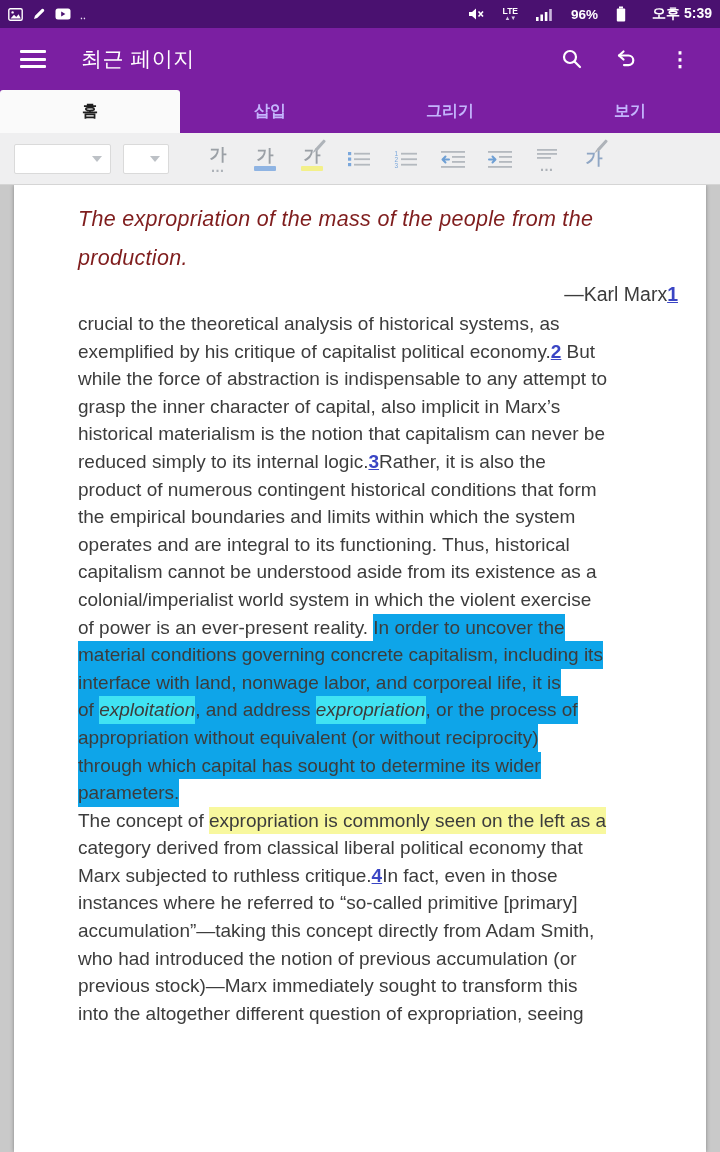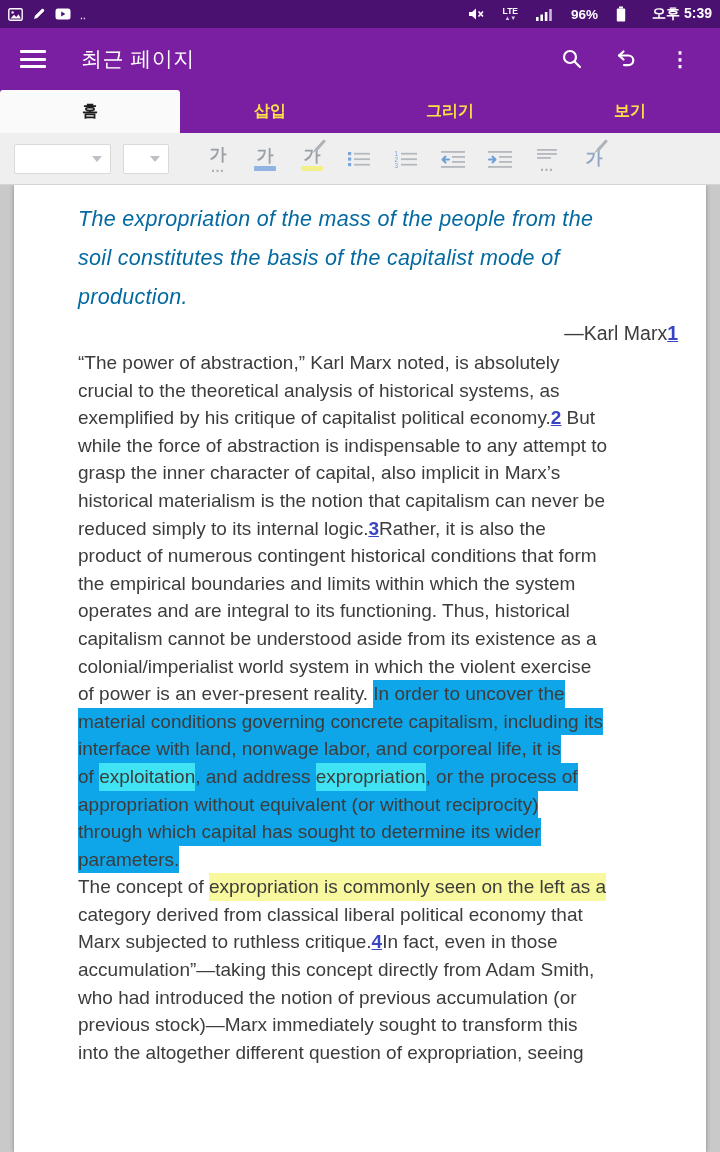--- a/index.html
+++ b/index.html
@@ -20,21 +20,21 @@
   .app-bar { height:62px; background:#7B1FA2; display:flex; align-items:center; padding:0 20px; color:#fff; flex:0 0 auto;justify-content:flex-end; }
   .hamburger { width:26px; height:18px; display:flex; flex-direction:column; justify-content:space-between; cursor:pointer; background:none; border:none; padding:0; }
   .hamburger span { display:block; height:3px; background:#fff; border-radius:1px; }
   .app-title { font-size:21px; font-weight:500; margin-left:35px; letter-spacing:.5px; }
   .app-actions { margin-left:auto; display:flex; align-items:center; gap:14px; }
   .icon-btn { background:none; border:none; width:40px; height:40px; display:flex; align-items:center; justify-content:center; padding:0; cursor:pointer; }
   .overflow-dots { color:#fff; font-size:20px; font-weight:bold; line-height:1; letter-spacing:0; }
 
   
   .tab-bar { height:43px; background:#7B1FA2; display:flex; flex:0 0 auto; }
-  .tab { flex:1 1 0; display:flex; align-items:center; justify-content:center; color:#fde047; font-size:16px; font-weight:bold; cursor:pointer; }
+  .tab { flex:1 1 0; display:flex; align-items:center; justify-content:center; color:#c4b5fd; font-size:16px; font-weight:bold; cursor:pointer; }
   .tab.active { background:#FAFAFA; color:#1e1e1e; border-radius:3px 3px 0 0; }
 
   
   .toolbar { height:52px; background:#EFEFF0; border-bottom:1px solid #D5D5D5; display:flex; align-items:center; padding:0 14px; flex:0 0 auto; }
   .dd { background:#fff; border:1px solid #DADADA; height:30px; border-radius:2px; display:flex; align-items:center; justify-content:flex-end; padding-right:8px; cursor:pointer; }
   .dd-font { width:97px; margin-right:12px; }
   .dd-size { width:46px; margin-right:22px; }
   .dd-arrow { width:0; height:0; border-left:5px solid transparent; border-right:5px solid transparent; border-top:6px solid #BDC1C6; }
   .tb-btn { background:none; border:none; width:40px; height:42px; display:flex; flex-direction:column; align-items:center; justify-content:center; gap:2px; padding:0; margin-left:7px; cursor:pointer; position:relative; }
   .ga { font-size:17px; color:#9BA0A6; font-weight:bold; line-height:1; }
@@ -42,26 +42,26 @@
   .ubar { width:22px; height:5px; border-radius:1px; }
   .ubar.blue { background:#8FB4E3; }
   .ubar.yellow { background:#F3F08A; }
   .tri-dots { color:#ADB2B8; font-size:14px; line-height:4px; letter-spacing:1px; font-weight:bold; height:6px; }
   .pen-overlay { position:absolute; top:6px; right:5px; width:14px; height:2.5px; background:#AEB3B9; transform:rotate(-48deg); border-radius:1px; }
   .pen-overlay:after { content:""; position:absolute; left:-4px; top:-0.5px; border-top:1.8px solid transparent; border-bottom:1.8px solid transparent; border-right:4px solid #AEB3B9; }
 
   
   .doc-area { flex:1 1 auto; background:#C9C9C9; padding:0 14px; overflow:hidden; }
   .page { background:#fff; height:100%; box-shadow:0 0 4px rgba(0,0,0,.35); padding:15px 16px 0 64px; overflow:hidden; }
-  .quote-line { font-style:italic; font-size:21.5px; line-height:39px; color:#0369a1; letter-spacing:.3px; white-space:nowrap; }
+  .quote-line { font-style:italic; font-size:21.5px; line-height:39px; color:#7f1d1d; letter-spacing:.3px; white-space:nowrap; }
   .attribution { text-align:right; font-size:19.5px; line-height:32px; color:#3C3C3C; padding-right:12px; }
   .body-line { font-size:19px; line-height:27.6px; height:27.6px; color:#3C3C3C; white-space:nowrap; }
   .body-line span { display:inline-block; white-space:pre; vertical-align:top; }
   .fn { color:#3A45C4; font-weight:bold; text-decoration:underline; cursor:pointer; }
-  .it { }
+  .it { font-style:italic; }
   .hl-pink { background:#0ea5e9; }
   .hl-cyan { background:#40E3F3; }
   .hl-yellow { background:#F8F89E; }
 </style>
 </head>
 <body>
 
 <div class="screen">
 
   <div class="status-bar">
@@ -217,28 +217,26 @@
     <button class="tb-btn">
       <span class="pen-overlay"></span>
       <span class="ga ga-blue">가</span>
     </button>
   </div>
 
   <div class="doc-area">
     <div class="page">
       <div class="quote-block">
           <div class="quote-line">The expropriation of the mass of the people from the</div>
-          <div class="quote-line">soil constitutes the basis of the capitalist mode of</div>
           <div class="quote-line">production.</div>
         </div>
       <div class="attribution">
         <span>—Karl Marx</span><span class="fn">1</span>
       </div>
       <div class="body-block">
-          <div class="body-line"><span>“The power of abstraction,” Karl Marx noted, is absolutely</span></div>
           <div class="body-line"><span>crucial to the theoretical analysis of historical systems, as</span></div>
           <div class="body-line"><span>exemplified by his critique of capitalist political economy.</span><span class="fn">2</span><span> But</span></div>
           <div class="body-line"><span>while the force of abstraction is indispensable to any attempt to</span></div>
           <div class="body-line"><span>grasp the inner character of capital, also implicit in Marx’s</span></div>
           <div class="body-line"><span>historical materialism is the notion that capitalism can never be</span></div>
           <div class="body-line"><span>reduced simply to its internal logic.</span><span class="fn">3</span><span>Rather, it is also the</span></div>
           <div class="body-line"><span>product of numerous contingent historical conditions that form</span></div>
           <div class="body-line"><span>the empirical boundaries and limits within which the system</span></div>
           <div class="body-line"><span>operates and are integral to its functioning. Thus, historical</span></div>
           <div class="body-line"><span>capitalism cannot be understood aside from its existence as a</span></div>
@@ -246,20 +244,21 @@
           <div class="body-line"><span>of power is an ever-present reality. </span><span class="hl-pink">In order to uncover the</span></div>
           <div class="body-line"><span class="hl-pink">material conditions governing concrete capitalism, including its</span></div>
           <div class="body-line"><span class="hl-pink">interface with land, nonwage labor, and corporeal life, it is</span></div>
           <div class="body-line"><span class="hl-pink">of </span><span class="hl-cyan it">exploitation</span><span class="hl-pink">, and address </span><span class="hl-cyan it">expropriation</span><span class="hl-pink">, or the process of</span></div>
           <div class="body-line"><span class="hl-pink">appropriation without equivalent (or without reciprocity)</span></div>
           <div class="body-line"><span class="hl-pink">through which capital has sought to determine its wider</span></div>
           <div class="body-line"><span class="hl-pink">parameters.</span></div>
           <div class="body-line"><span>The concept of </span><span class="hl-yellow">expropriation is commonly seen on the left as a</span></div>
           <div class="body-line"><span>category derived from classical liberal political economy that</span></div>
           <div class="body-line"><span>Marx subjected to ruthless critique.</span><span class="fn">4</span><span>In fact, even in those</span></div>
+          <div class="body-line"><span>instances where he referred to “so-called primitive [primary]</span></div>
           <div class="body-line"><span>accumulation”—taking this concept directly from Adam Smith,</span></div>
           <div class="body-line"><span>who had introduced the notion of previous accumulation (or</span></div>
           <div class="body-line"><span>previous stock)—Marx immediately sought to transform this</span></div>
           <div class="body-line"><span>into the altogether different question of expropriation, seeing</span></div>
           <div class="body-line"><span class="hl-pink" style="width: 453px; margin-left: 49px;"></span><span style="width: 35px;"></span><span class="hl-pink" style="width: 72px;"></span></div>
         </div>
     </div>
   </div>
 
 </div>

